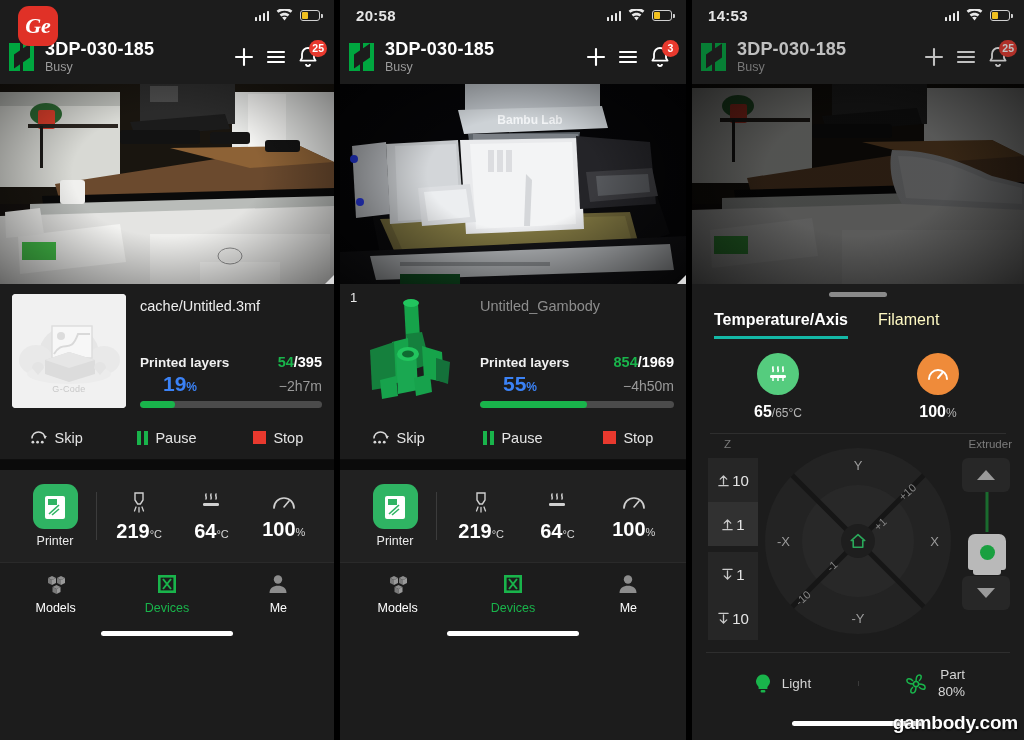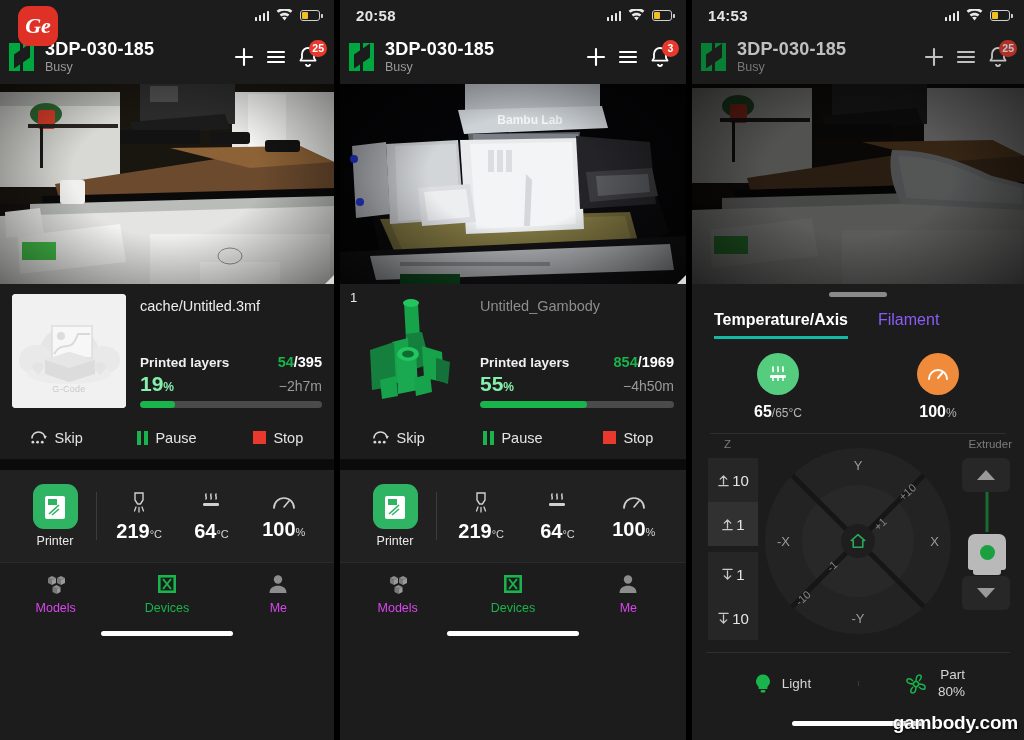--- a/index.html
+++ b/index.html
@@ -66,21 +66,21 @@
   .jobinfo { flex:1 1 auto; min-width:0; padding-top:4px; display:flex; flex-direction:column; }
   .fname { color:#ededed; font-size:14.5px; white-space:nowrap; overflow:hidden;
            text-overflow:ellipsis; }
   .fname.dim { color:#8d8d8d; }
   .layerrow { display:flex; justify-content:space-between; align-items:baseline;
               margin-top:auto; }
   .layerlabel { color:#f0f0f0; font-size:13.5px; font-weight:bold; }
   .layerval { font-size:14.5px; font-weight:bold; color:#fff; }
   .layerval em { font-style:normal; color:#19b44b; }
   .pctrow { display:flex; justify-content:space-between; align-items:baseline; margin-top:3px; }
-  .pct { color:#86efac; font-size:21px; font-weight:bold; line-height:1; }
+  .pct { color:#3b82f6; font-size:21px; font-weight:bold; line-height:1;margin-left:23px; }
   .pct small { font-size:12px; font-weight:bold; }
   .eta { color:#9a9a9a; font-size:14px; }
   .bar { height:7px; border-radius:4px; background:#4b4b4b; margin-top:7px; overflow:hidden; }
   .bar span { display:block; height:100%; background:#19b44b; border-radius:4px; }
   .seq { color:#e9e9e9; font-size:13px; position:absolute; left:10px; top:6px; font-weight:500; }
 
   
   .actions { display:flex; align-items:center; height:44px; background:#1c1c1c;
              border-bottom:1px solid #0e0e0e; margin-top:8px; }
   .act { flex:1 1 0; display:flex; align-items:center; justify-content:center; gap:7px;
@@ -104,31 +104,31 @@
   .cell { flex:1 1 0; display:flex; flex-direction:column; align-items:center; gap:6px; }
   .cell .v { color:#fff; font-size:20px; font-weight:bold; line-height:1; }
   .cell .v small { font-size:11px; font-weight:normal; color:#d6d6d6; }
 
   .filler { background:#151515; flex:1 1 auto; }
 
   
   .tabbar { height:62px; background:#1c1c1c; border-top:1px solid #2a2a2a;
             display:flex; align-items:center; }
   .tab { flex:1 1 0; display:flex; flex-direction:column; align-items:center; gap:5px;
-         color:#d946ef; font-size:12.5px; }
+         color:#ffffff; font-size:12.5px; }
   .tab.active { color:#19b44b; }
   .homebar { height:18px; background:#1c1c1c; display:flex; align-items:center;
              justify-content:center; }
   .homebar i { display:block; width:132px; height:5px; border-radius:3px; background:#fff; }
 
   
   .sheet { background:#1c1c1c; padding-top:8px; }
   .sheethandle { width:58px; height:5px; border-radius:3px; background:#8a8a8a; margin:0 auto; }
   .tabs2 { display:flex; gap:30px; padding:14px 22px 0 22px; }
-  .tab2 { color:#8b5cf6; font-size:16px; padding-bottom:7px; }
+  .tab2 { color:#fef9c3; font-size:16px; padding-bottom:7px; }
   .tab2.on { color:#fff; font-weight:bold; border-bottom:3px solid #14b8a6; }
   .dials { display:flex; padding:14px 6px 12px 6px; }
   .dial { flex:1 1 0; display:flex; flex-direction:column; align-items:center; gap:8px; }
   .disc { width:42px; height:42px; border-radius:50%; display:flex;
           align-items:center; justify-content:center; }
   .dval { color:#fff; font-size:16px; font-weight:bold; }
   .dval small { color:#b5b5b5; font-size:12px; font-weight:normal; }
   .rule { height:1px; background:#2e2e2e; margin:0 18px; }
 
   .axiswrap { position:relative; height:218px; }

